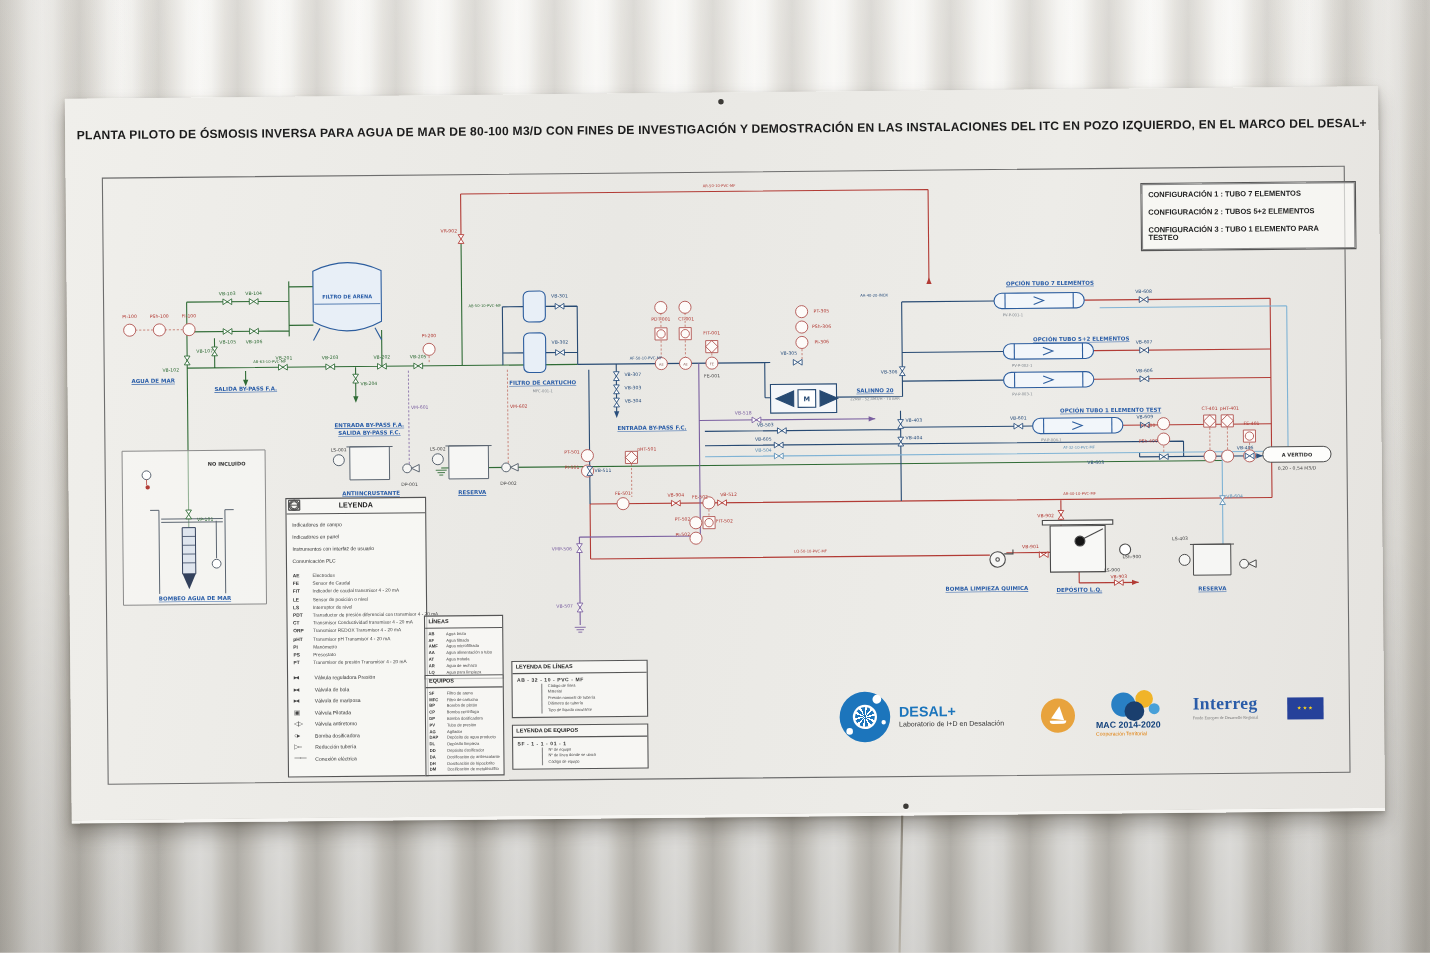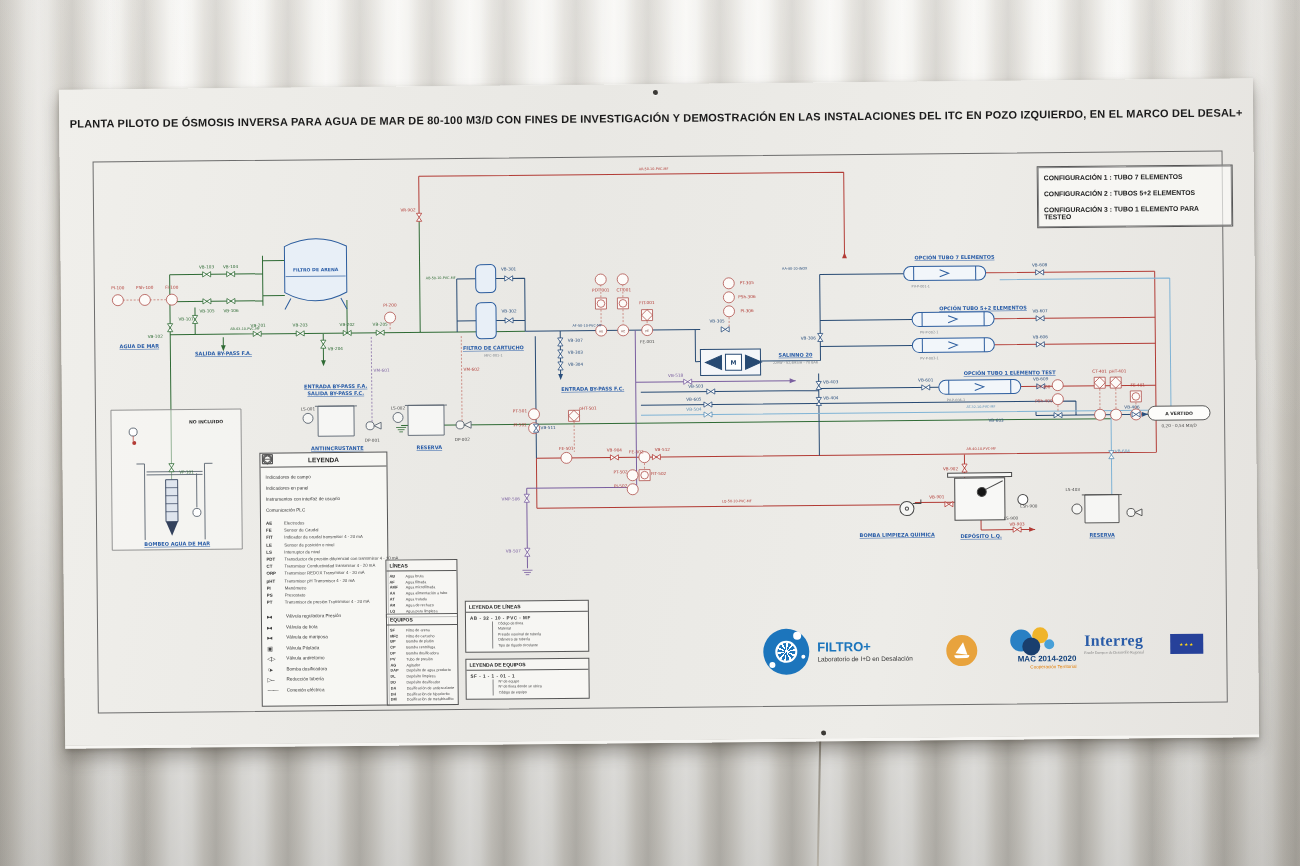--- a/index.html
+++ b/index.html
@@ -71,21 +71,21 @@
   .desal{position:absolute;left:5px;top:5px;display:flex;gap:8px;align-items:center;}
   .desal-circle{width:46px;height:46px;border-radius:50%;background:#1c75bc;position:relative;flex:none;}
   .wheel{position:absolute;left:12px;top:12px;width:22px;height:22px;border-radius:50%;
     background:repeating-conic-gradient(#ffffff 0 14deg,#1c75bc 14deg 36deg);border:2px solid #fff;box-sizing:border-box;}
   .ddot{position:absolute;border-radius:50%;background:#fff;}
   .desal-name{font-size:13px;font-weight:bold;color:#1c75bc;line-height:1;}
   .desal-sub{font-size:6.4px;color:#333;margin-top:2px;}
   .orange-circle{position:absolute;left:188px;top:13px;width:31px;height:31px;border-radius:50%;background:#e8a33d;}
   .sail{position:absolute;left:10px;top:7px;width:0;height:0;border-left:6px solid transparent;border-right:6px solid transparent;border-bottom:12px solid #fff;transform:rotate(8deg);}
   .sail2{position:absolute;left:8px;top:20px;width:15px;height:3px;background:#fff;border-radius:0 0 3px 3px;}
-  .mac{position:absolute;left:238px;top:6px;width:80px;text-align:right;}
+  .mac{position:absolute;left:238px;top:6px;width:80px;text-align:left;}
   .mac-circles{position:relative;height:28px;}
   .mc{position:absolute;border-radius:50%;}
   .mac-name{font-size:8px;font-weight:bold;color:#13427c;line-height:1.1;}
   .mac-sub{font-size:4.6px;color:#e07b00;}
   .interreg{position:absolute;left:326px;top:12px;font-family:Liberation Serif, serif;}
   .interreg-name{font-size:16px;font-weight:bold;color:#2a5ca8;letter-spacing:.3px;line-height:1;}
   .interreg-sub{font-size:3.8px;color:#777;margin-top:2px;}
   .euflag{position:absolute;left:412px;top:14px;width:33px;height:20px;background:#26419a;
     display:flex;align-items:center;justify-content:center;color:#ffd617;font-size:4.5px;letter-spacing:1px;}
 </style>
@@ -721,21 +721,21 @@
 
     <div class="logos">
       <div class="desal">
         <div class="desal-circle">
           <div class="wheel"></div>
           <div class="ddot" style="left:30px;top:3px;width:8px;height:8px;"></div>
           <div class="ddot" style="left:6px;top:33px;width:6px;height:6px;"></div>
           <div class="ddot" style="left:38px;top:26px;width:4px;height:4px;"></div>
         </div>
         <div>
-          <div class="desal-name">FILTRO+</div>
+          <div class="desal-name">DESAL+</div>
           <div class="desal-sub">Laboratorio de I+D en Desalación</div>
         </div>
       </div>
       <div class="orange-circle">
         <div class="sail"></div>
           <div class="sail2"></div>
       </div>
       <div class="mac">
         <div class="mac-circles">
           <div class="mc" style="left:14px;top:2px;width:22px;height:22px;background:#2980c4;"></div>

